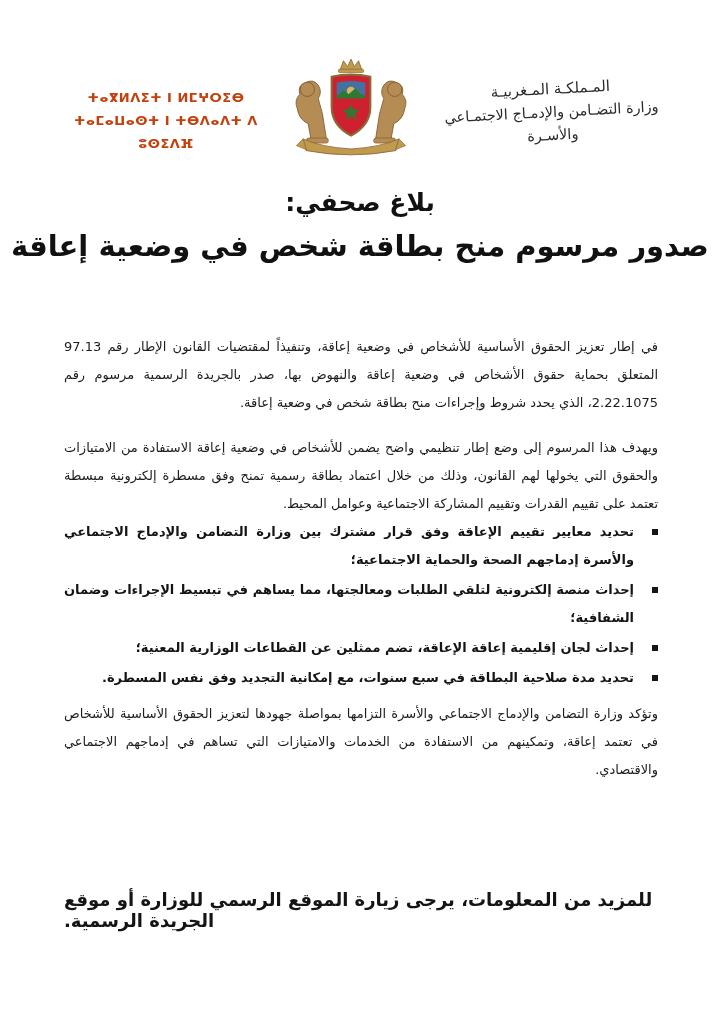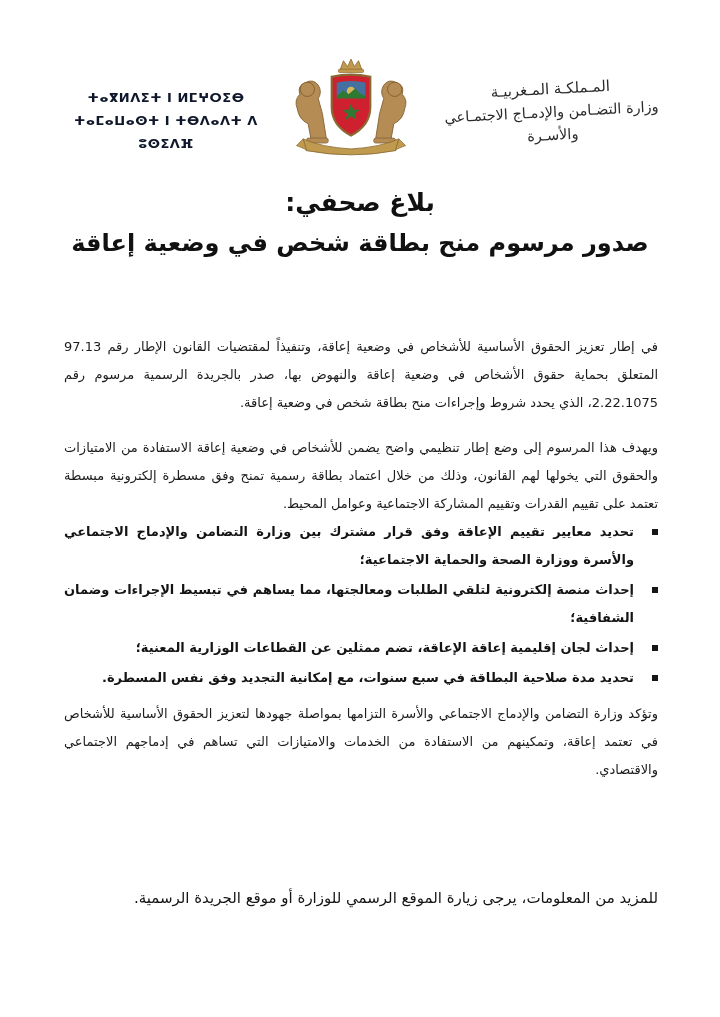--- a/index.html
+++ b/index.html
@@ -4,44 +4,44 @@
 <style>
   html,body{margin:0;padding:0;background:#e9e9e9;}
   .page{
     position:relative;width:720px;height:1017px;margin:0 auto;
     background:#ffffff;overflow:hidden;
     font-family:"DejaVu Sans", sans-serif;color:#1d1d1d;
   }
   
   .letterhead{position:absolute;top:56px;left:46px;right:34px;display:flex;align-items:flex-start;}
   .tifinagh{width:240px;flex:none;padding-top:30px;text-align:center;
-    font-weight:bold;font-size:13px;line-height:23px;letter-spacing:.5px;color:#0f172a;}
+    font-weight:bold;font-size:13px;line-height:23px;letter-spacing:.5px;color:#c2410c;}
   .emblem{width:130px;flex:none;}
   .emblem svg{display:block;width:126px;height:112px;margin:0 auto;}
   .ar-head{flex:1;padding-top:22px;text-align:center;direction:rtl;
     font-size:14.5px;line-height:23px;color:#2b2b2b;transform:rotate(-3deg);}
   .ar-head .kingdom{font-size:15px;}
   
   .title{position:absolute;top:188px;left:0;right:0;text-align:center;
     direction:rtl;font-weight:bold;font-size:25px;color:#111;}
   .subtitle{position:absolute;top:229px;left:0;right:0;text-align:center;
-    direction:rtl;font-weight:bold;font-size:24px;color:#111;}
+    direction:rtl;font-weight:bold;font-size:29px;color:#111;}
   
   .body{position:absolute;top:333px;left:64px;right:62px;direction:rtl;
     text-align:justify;font-size:13px;line-height:28px;color:#1c1c1c;}
   .body p{margin:0;}
   .p1{margin-bottom:17px !important;}
   .lead{margin-bottom:10px !important;}
   ul.bullets{list-style:none;margin:0 0 8px;padding:0;}
   .bullets li{display:flex;margin:0 0 2px;font-weight:bold;color:#141414;}
   .sq{flex:none;width:6px;height:6px;background:#161616;margin:11px 0 0 18px;}
   .li-txt{flex:1;text-align:justify;}
   
   .footer{position:absolute;top:889px;left:64px;right:62px;direction:rtl;
-    text-align:right;font-weight:normal;font-size:15px;color:#141414;}
+    text-align:left;font-weight:bold;font-size:18px;color:#141414;}
 </style>
 </head>
 <body>
 
 <div class="page">
 
   <header class="letterhead">
 
     <div class="tifinagh">
       <div>ⵜⴰⴳⵍⴷⵉⵜ ⵏ ⵍⵎⵖⵔⵉⴱ</div>
@@ -94,21 +94,21 @@
   <div class="title">بلاغ صحفي:</div>
   <div class="subtitle">صدور مرسوم منح بطاقة شخص في وضعية إعاقة</div>
 
   <main class="body">
     <p class="p1">في إطار تعزيز الحقوق الأساسية للأشخاص في وضعية إعاقة، وتنفيذاً لمقتضيات القانون الإطار رقم 97.13 المتعلق بحماية حقوق الأشخاص في وضعية إعاقة والنهوض بها، صدر بالجريدة الرسمية مرسوم رقم 2.22.1075، الذي يحدد شروط وإجراءات منح بطاقة شخص في وضعية إعاقة.</p>
     <p class="p2">ويهدف هذا المرسوم إلى وضع إطار تنظيمي واضح يضمن للأشخاص في وضعية إعاقة الاستفادة من الامتيازات والحقوق التي يخولها لهم القانون، وذلك من خلال اعتماد بطاقة رسمية تمنح وفق مسطرة إلكترونية مبسطة تعتمد على تقييم القدرات وتقييم المشاركة الاجتماعية وعوامل المحيط.</p>
 
     <ul class="bullets">
       <li>
         <span class="sq"></span>
-        <span class="li-txt">تحديد معايير تقييم الإعاقة وفق قرار مشترك بين وزارة التضامن والإدماج الاجتماعي والأسرة ووزارة الصحة والحماية الاجتماعية؛</span>
+        <span class="li-txt">تحديد معايير تقييم الإعاقة وفق قرار مشترك بين وزارة التضامن والإدماج الاجتماعي والأسرة إدماجهم الصحة والحماية الاجتماعية؛</span>
       </li>
       <li>
         <span class="sq"></span>
         <span class="li-txt">إحداث منصة إلكترونية لتلقي الطلبات ومعالجتها، مما يساهم في تبسيط الإجراءات وضمان الشفافية؛</span>
       </li>
       <li>
         <span class="sq"></span>
         <span class="li-txt">إحداث لجان إقليمية إعاقة الإعاقة، تضم ممثلين عن القطاعات الوزارية المعنية؛</span>
       </li>
       <li>

